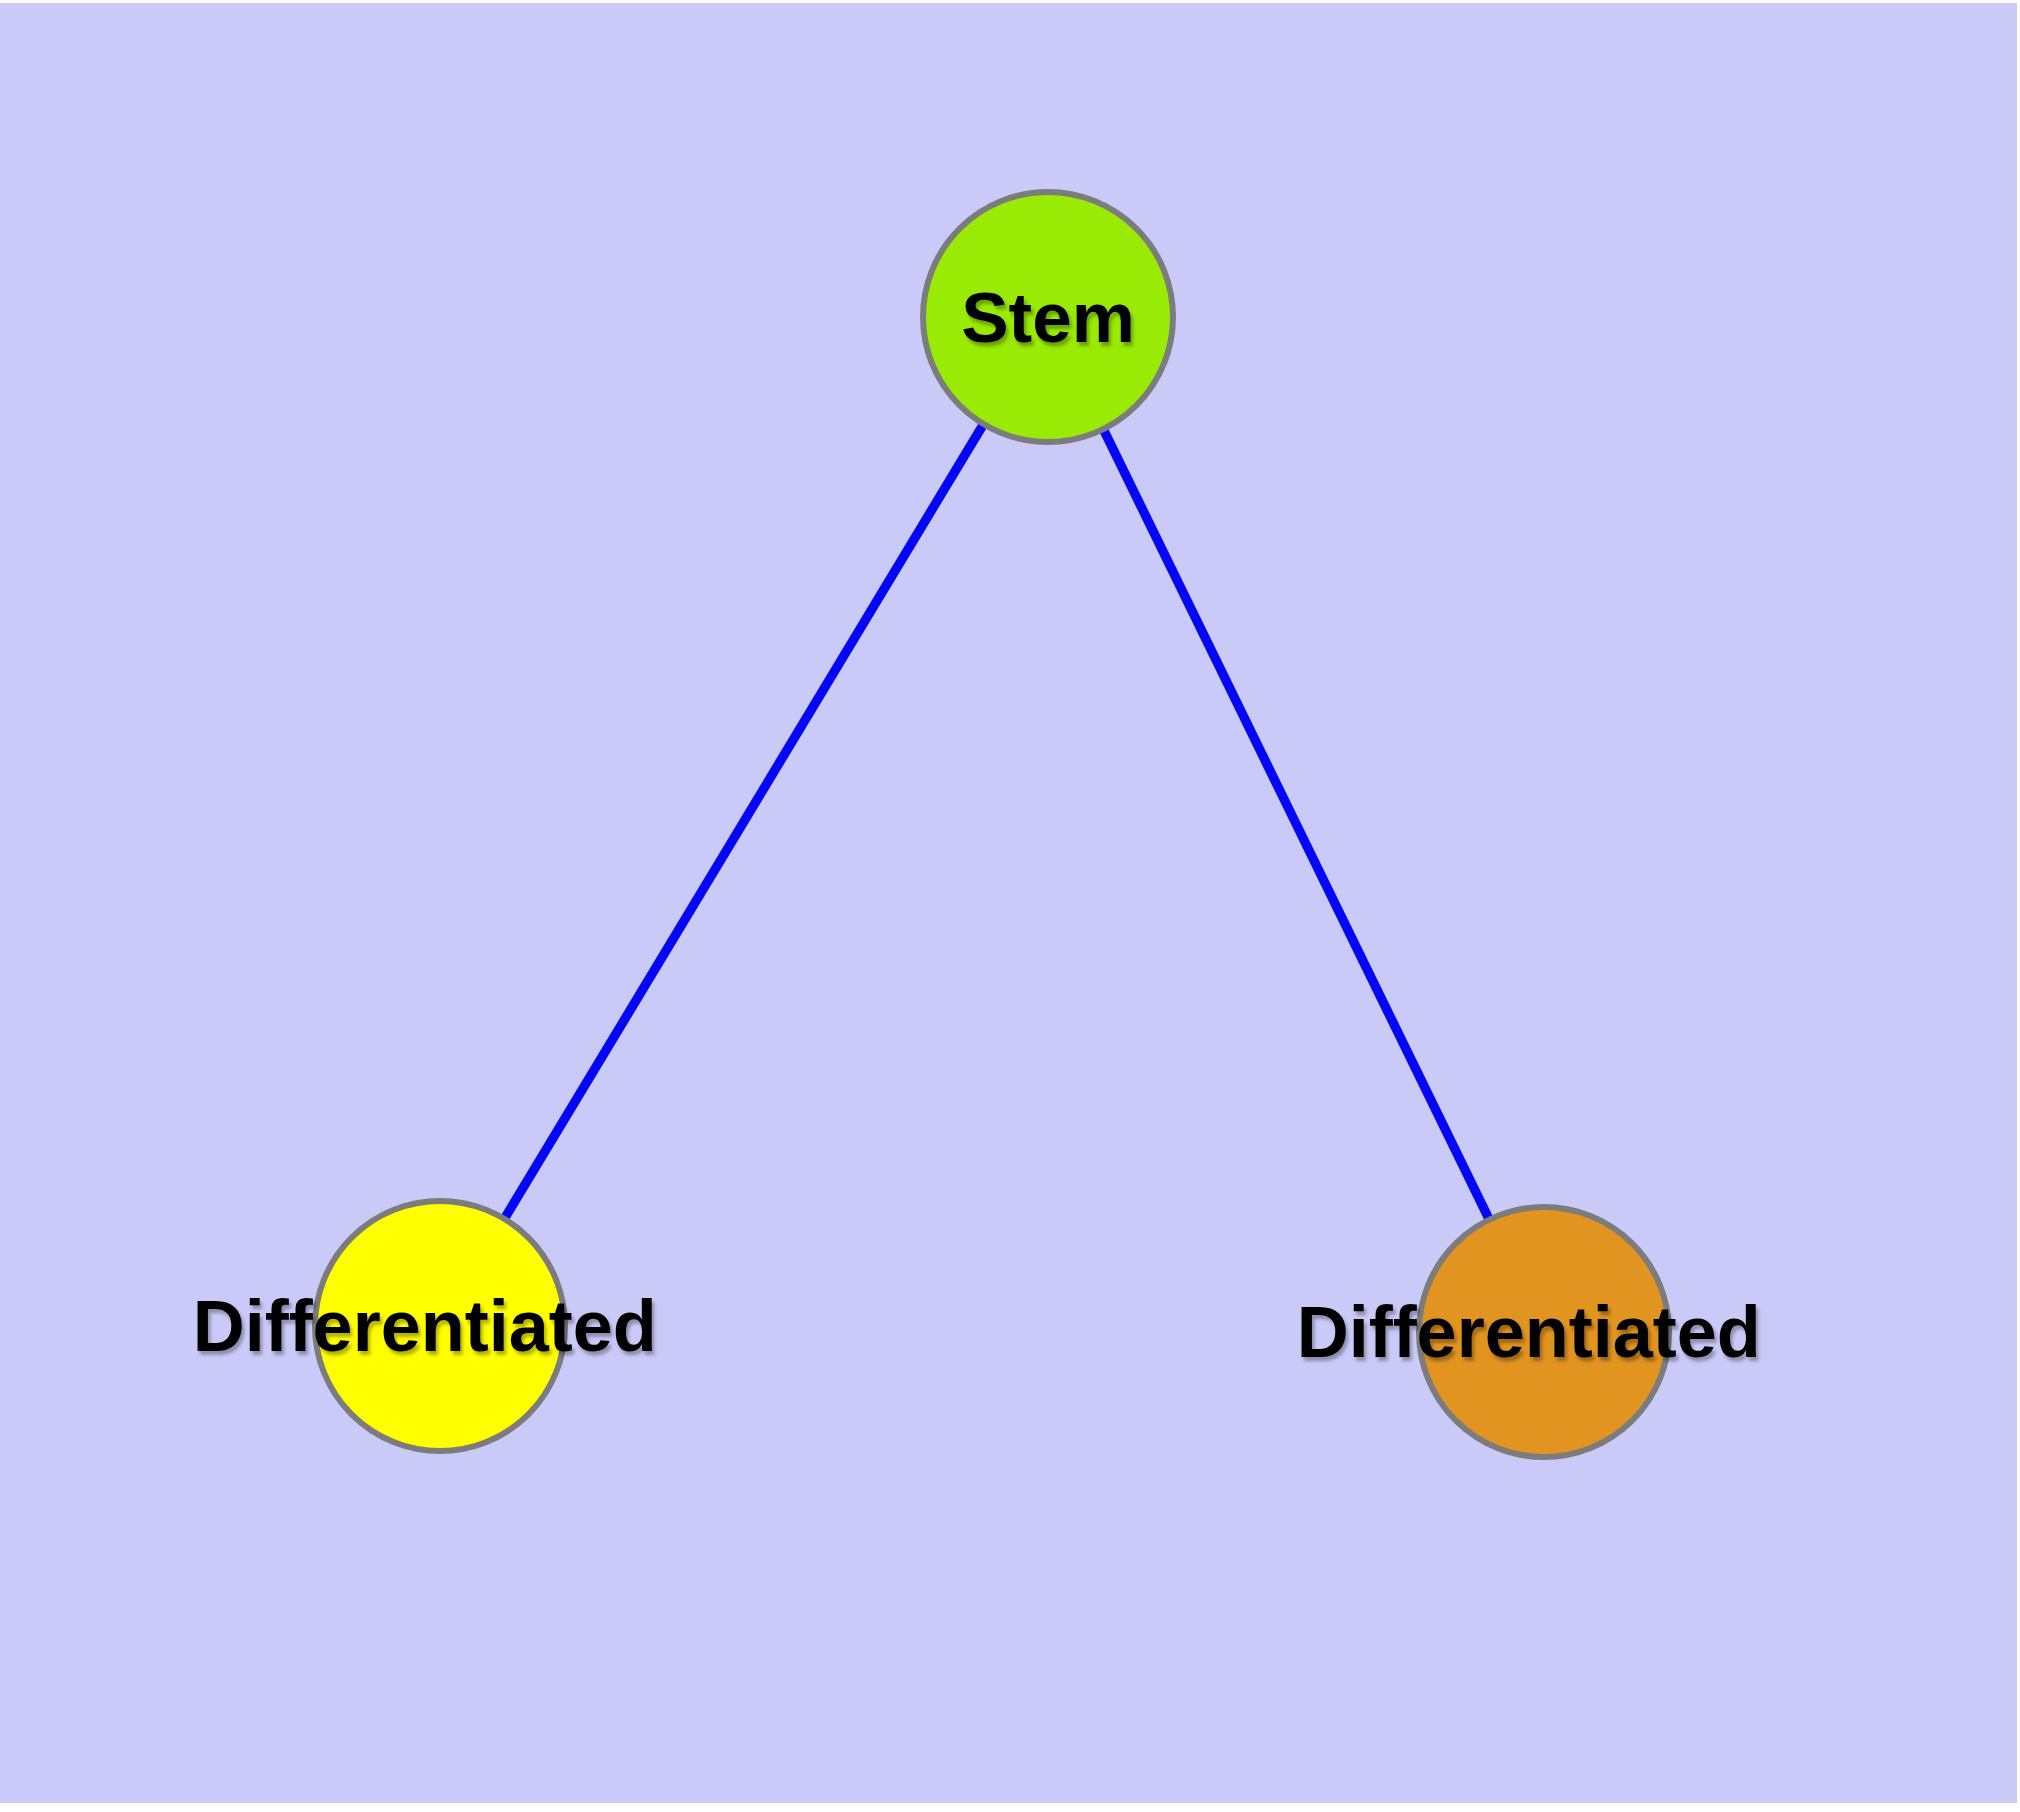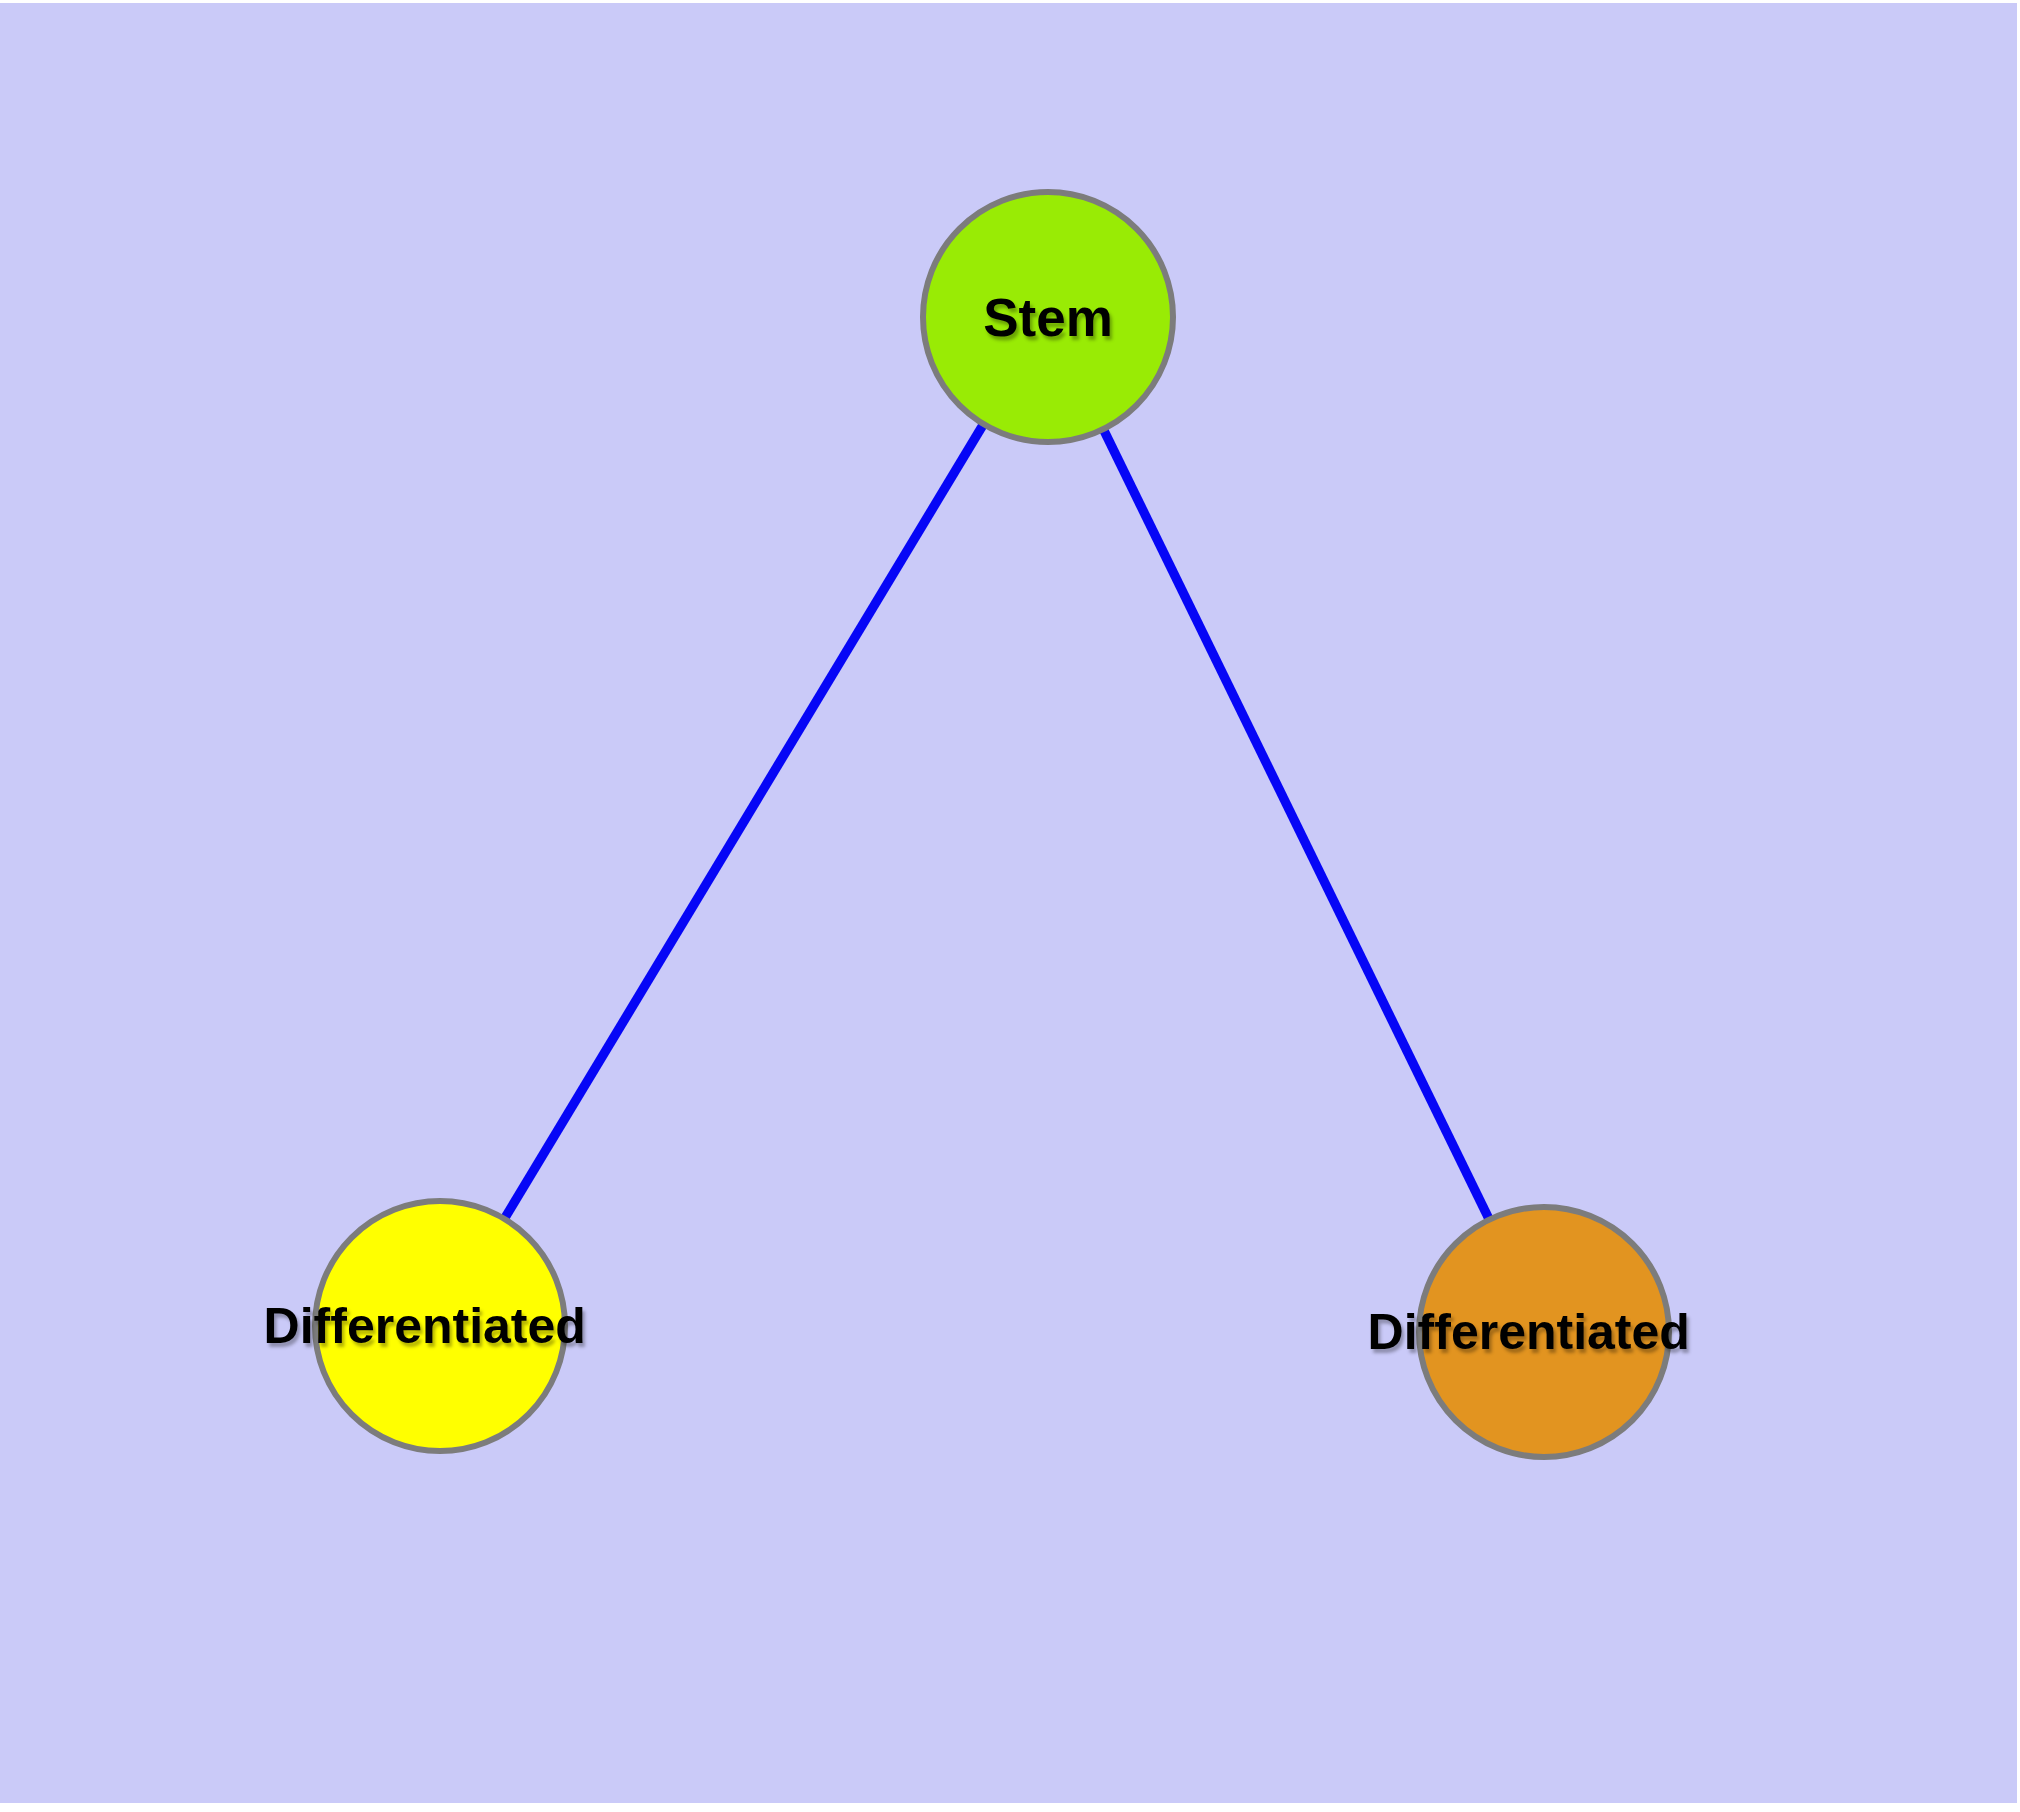--- a/index.html
+++ b/index.html
@@ -57,26 +57,26 @@
     left: 1416px;
     top: 1201px;
   }
   .node-label {
     text-align: center;
     font-weight: bold;
     color: #000000;
     text-shadow: 2.5px 4.2px 3.4px rgba(0, 0, 0, 0.30);
   }
   .node-stem .node-label {
-    font-size: 53px;
+    font-size: 71px;
     line-height: 85px;
   }
   .node-a .node-label,
   .node-b .node-label {
-    font-size: 50px;
+    font-size: 72px;
     line-height: 91px;
     transform: translateX(-15.3px);
   }
   .label-line {
     display: block;
     white-space: nowrap;
   }
 </style>
 </head>
 <body>

